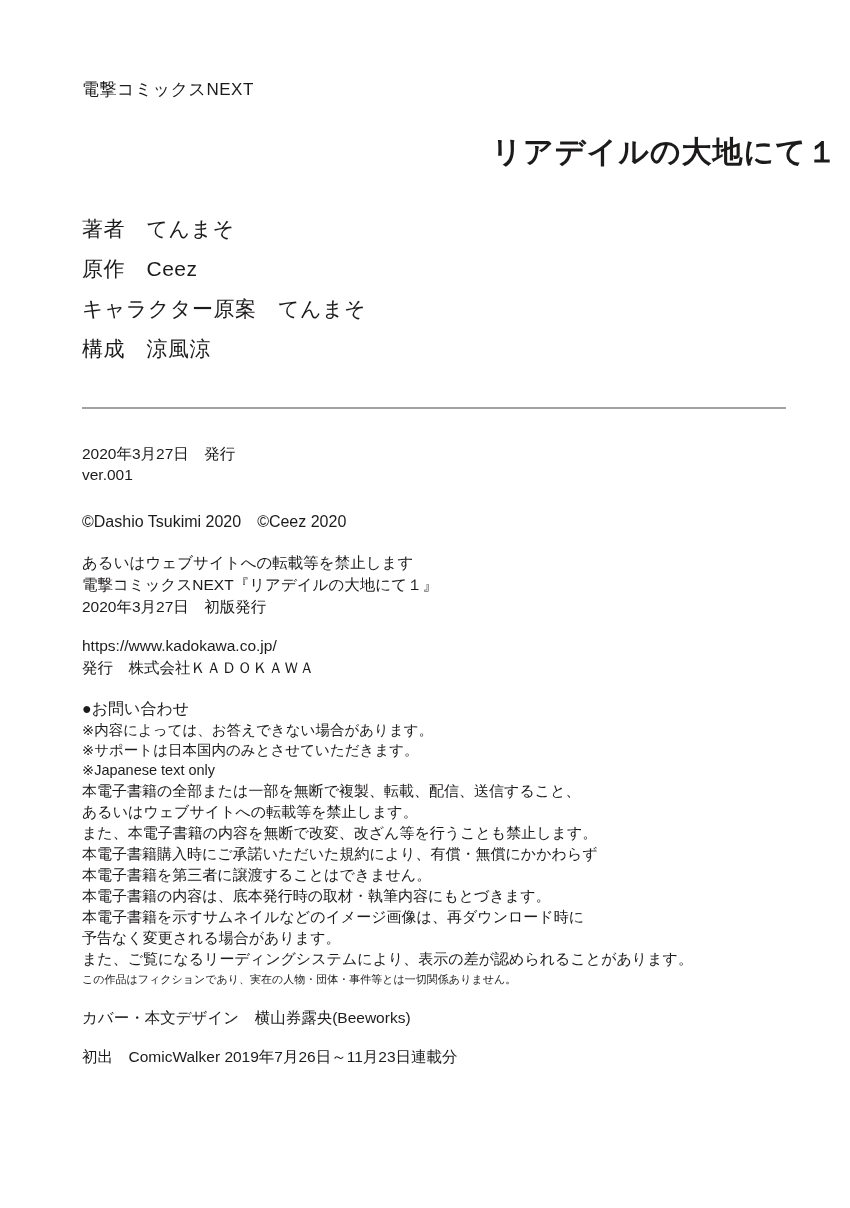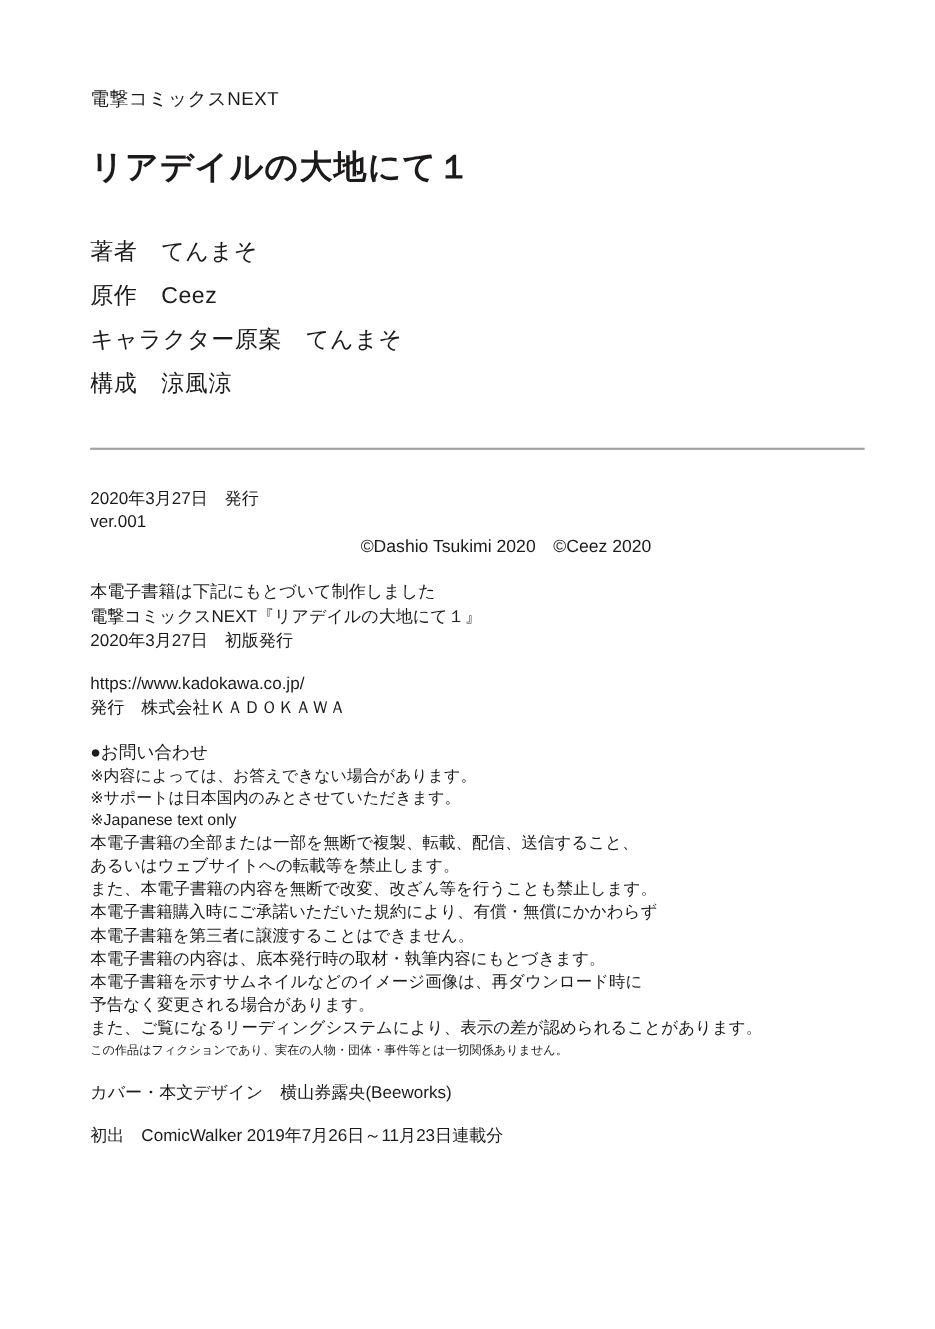--- a/index.html
+++ b/index.html
@@ -27,20 +27,21 @@
     font-size: 17px;
     line-height: 1.2;
     font-weight: 500;
     letter-spacing: 0.5px;
   }
   .book-title {
     margin-top: 32px;
     font-size: 30px;
     font-weight: bold;
     letter-spacing: 1px;
+    text-align: right;
   }
   .credits {
     margin-top: 36px;
     font-size: 21px;
     line-height: 40px;
     font-weight: 500;
     letter-spacing: 0.5px;
   }
   .rule {
     margin-top: 38px;
@@ -49,24 +50,23 @@
     background: #a2a2a2;
   }
   .small {
     font-size: 15.5px;
     line-height: 21px;
   }
   .pub-date {
     margin-top: 34px;
   }
   .copyright-line {
-    margin-top: 2px;
+    margin-top: 26px;
     font-size: 16px;
     line-height: 22px;
-    text-align: center;
   }
   .source-note {
     margin-top: 19px;
     font-size: 15.5px;
     line-height: 22px;
   }
   .publisher {
     margin-top: 17px;
     font-size: 15.5px;
     line-height: 22px;
@@ -126,21 +126,21 @@
   <div class="rule"></div>
 
   <div class="pub-date small">
     <div>2020年3月27日　発行</div>
     <div>ver.001</div>
   </div>
 
   <div class="copyright-line">©Dashio Tsukimi 2020　©Ceez 2020</div>
 
   <div class="source-note">
-    <div>本電子書籍は下記にもとづいて制作しました</div>
+    <div>あるいはウェブサイトへの転載等を禁止します</div>
     <div>電撃コミックスNEXT『リアデイルの大地にて１』</div>
     <div>2020年3月27日　初版発行</div>
   </div>
 
   <div class="publisher">
     <div>https://www.kadokawa.co.jp/</div>
     <div>発行　株式会社ＫＡＤＯＫＡＷＡ</div>
   </div>
 
   <div class="contact">

